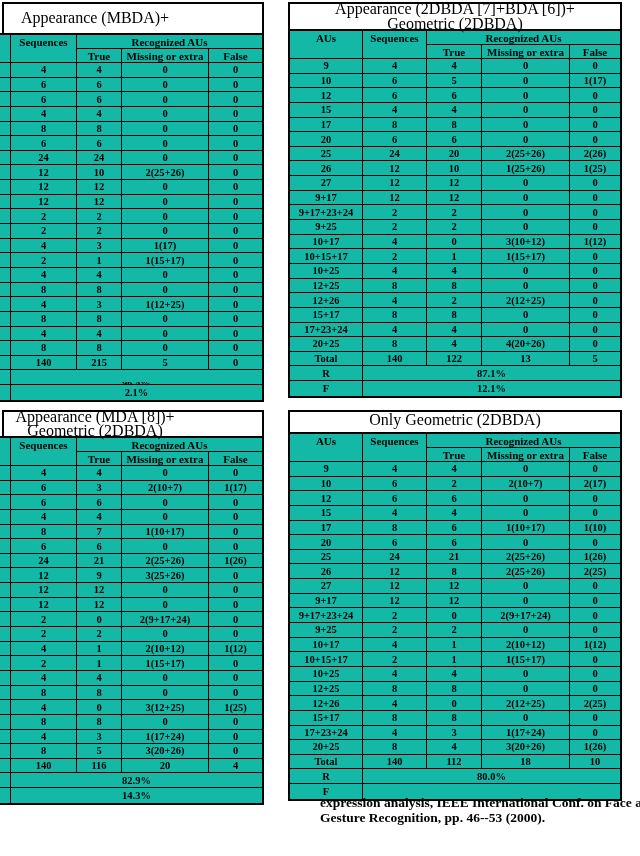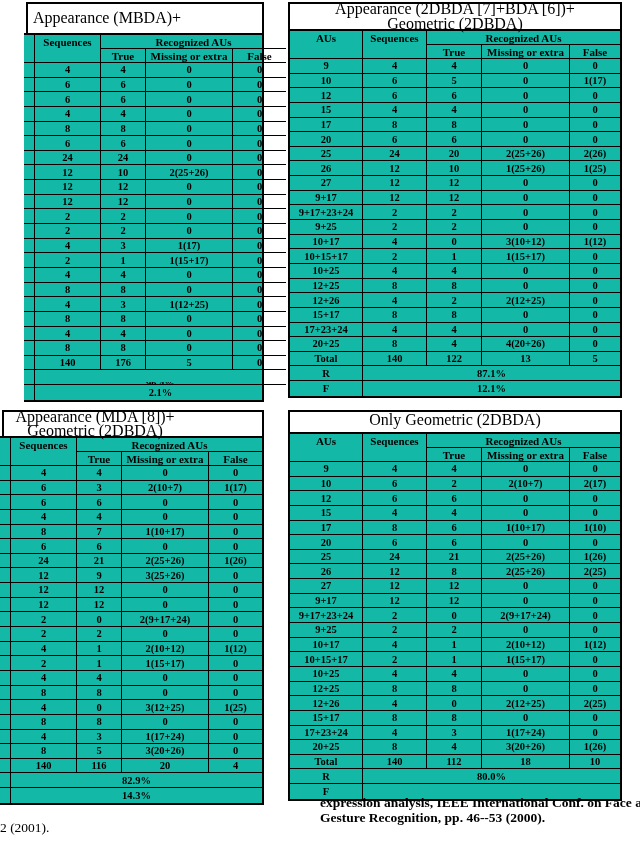--- a/index.html
+++ b/index.html
@@ -40,21 +40,21 @@
   .c-rec{grid-row:1;grid-column:3/6;}
   .c-true{grid-row:2;grid-column:3;}
   .c-miss{grid-row:2;grid-column:4;}
   .c-false{grid-row:2;grid-column:5;}
   .footer{position:absolute;font-size:13.5px;line-height:14.5px;white-space:nowrap;}
   .footer .l1{word-spacing:2.5px;}
 </style>
 </head>
 <body>
 
-<div class="tbl clipped" style="left:0;top:2px;width:264px;padding-left:24px;">
+<div class="tbl clipped" style="left:0;top:2px;width:264px;">
   <div class="title">
     <div style="height:29px;display:flex;flex-direction:column;justify-content:center;">Appearance (MBDA)+</div>
   </div>
   <div class="grid left-side">
     <div class="cell hc top-align c-aus"></div>
     <div class="cell hc top-align c-seq">Sequences</div>
     <div class="cell hc c-rec no-br">Recognized AUs</div>
     <div class="cell hc c-true">True</div>
     <div class="cell hc c-miss">Missing or extra</div>
     <div class="cell hc c-false no-br">False</div>
@@ -153,21 +153,21 @@
       <div class="cell">4</div>
       <div class="cell">0</div>
       <div class="cell no-br">0</div>
       <div class="cell"></div>
       <div class="cell">8</div>
       <div class="cell">8</div>
       <div class="cell">0</div>
       <div class="cell no-br">0</div>
       <div class="cell"></div>
       <div class="cell">140</div>
-      <div class="cell">176</div>
+      <div class="cell">215</div>
       <div class="cell">5</div>
       <div class="cell no-br">0</div>
       <div class="cell" style="grid-column: 1;"></div>
       <div class="cell no-br" style="grid-column: 2 / 6; margin-top: 12px;">96.4%</div>
       <div class="cell no-bb" style="grid-column: 1;"></div>
       <div class="cell no-br no-bb" style="grid-column: 2 / 6;">2.1%</div>
     </div>
 </div>
 
 <div class="tbl" style="left:288px;top:2px;width:334px;">
@@ -536,18 +536,17 @@
       <div class="cell">112</div>
       <div class="cell">18</div>
       <div class="cell no-br">10</div>
       <div class="cell" style="grid-column: 1;">R</div>
       <div class="cell no-br" style="grid-column: 2 / 6;">80.0%</div>
       <div class="cell no-bb" style="grid-column: 1;">F</div>
     </div>
 </div>
 
 <div class="footer" style="left:0;top:821px;">
-  <div>2 (2001).</div>
 </div>
 <div class="footer" style="left:320px;top:796px;font-weight:bold;">
   <div>expression analysis, IEEE International Conf. on Face and</div>
   <div>Gesture Recognition, pp. 46--53 (2000).</div>
 </div>
 
 </body></html>

